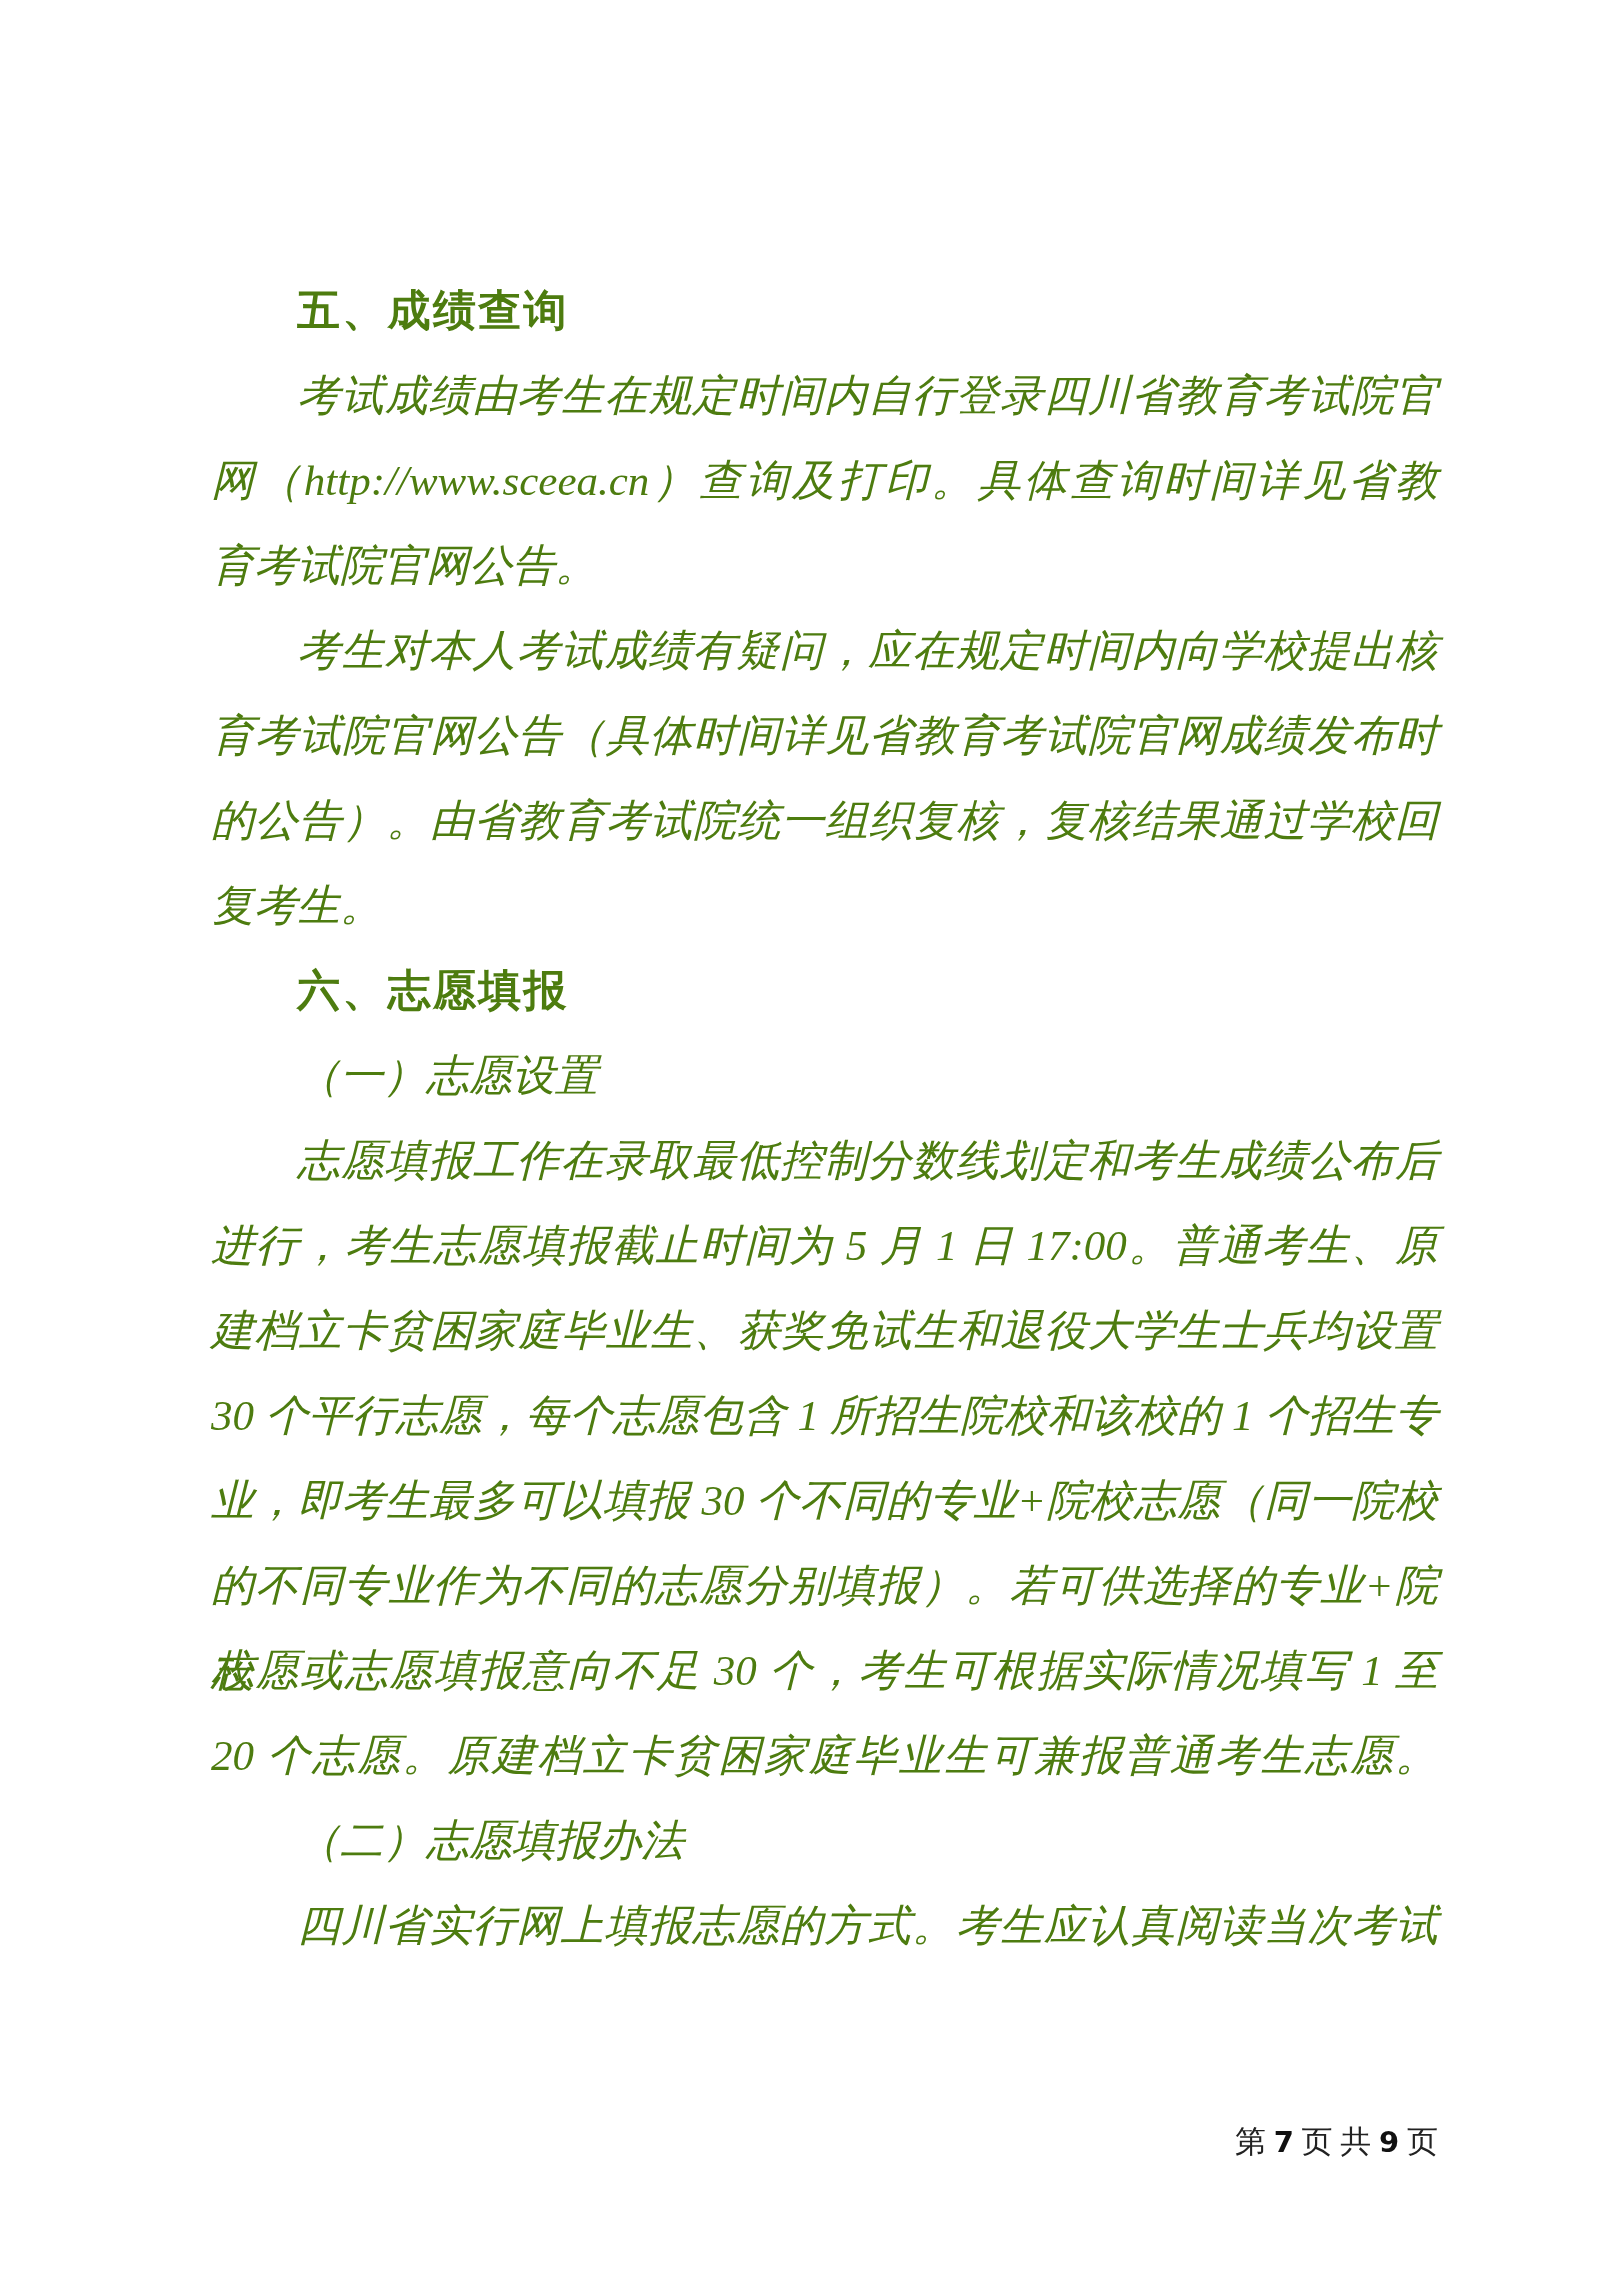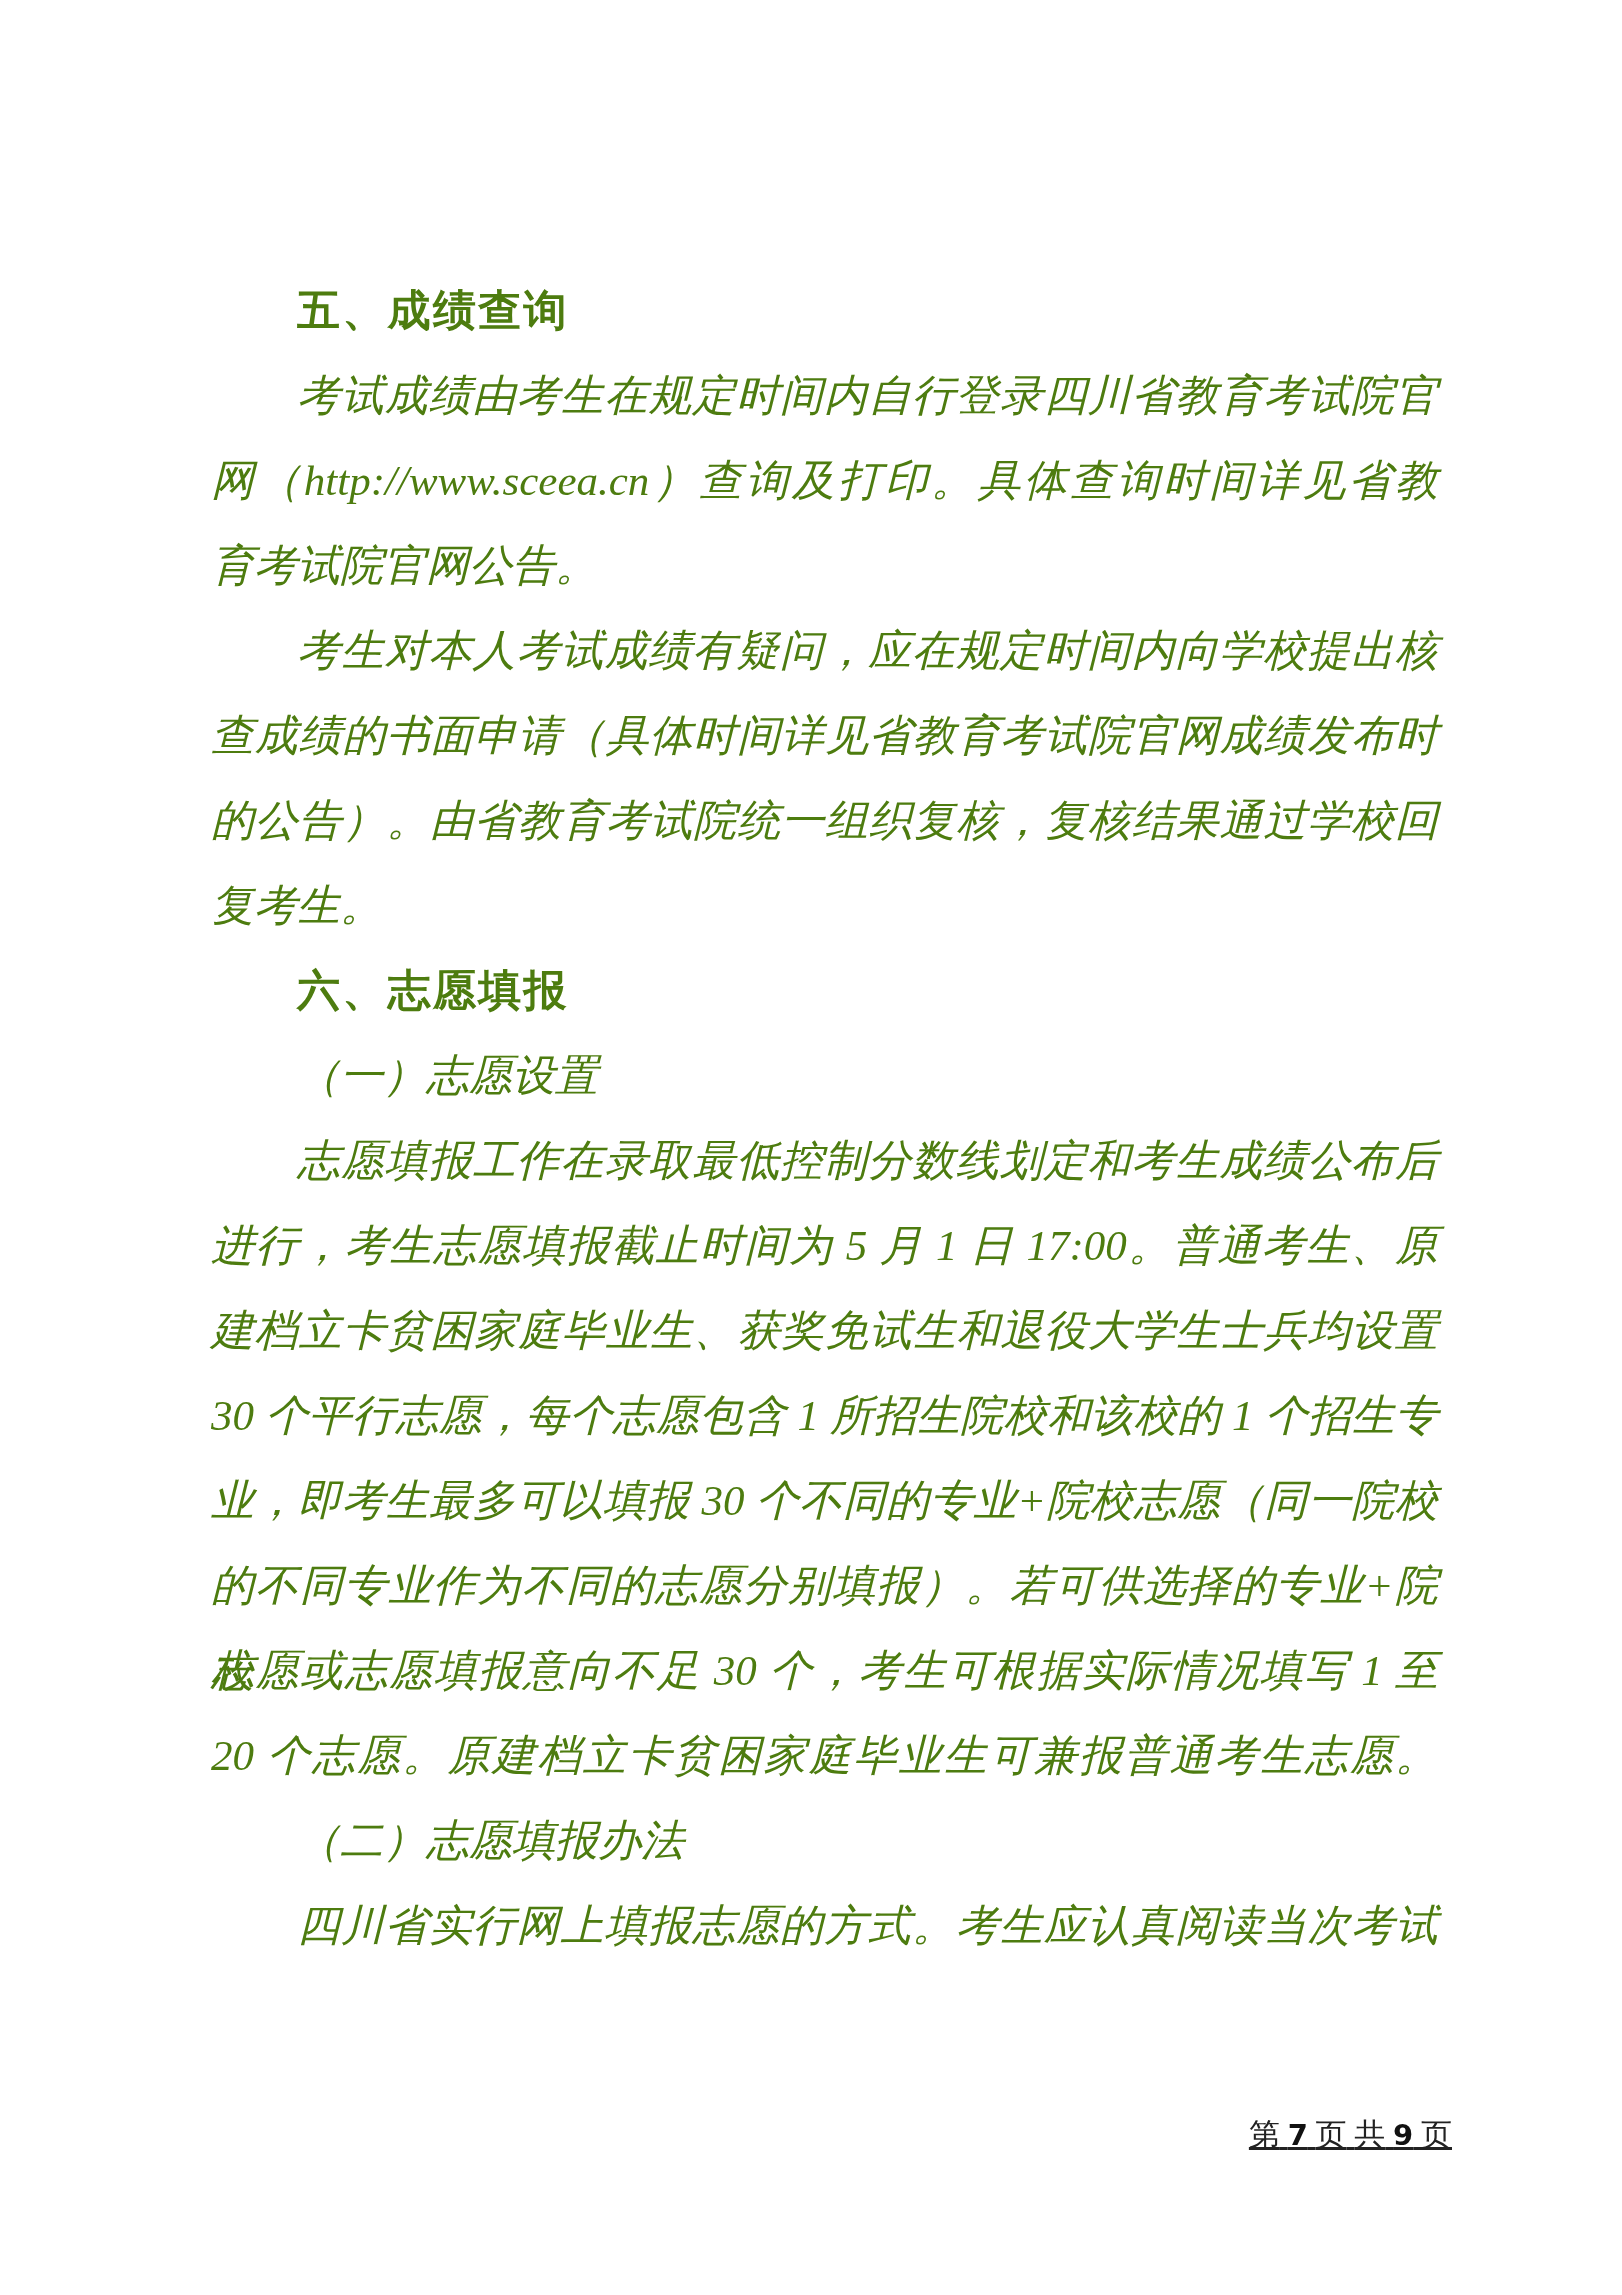--- a/index.html
+++ b/index.html
@@ -29,49 +29,48 @@
   .fill { text-align-last: justify; }
   .ind { text-indent: 86px; }
   .h {
     font-family: "Liberation Sans", "DejaVu Sans", sans-serif;
     font-weight: 700;
     font-style: normal;
     letter-spacing: 2.3px;
   }
   .footer {
     position: absolute;
-    right: 171px;
+    right: 185px;
     top: 2116px;
     height: 38px;
-    line-height: 38px;
+    line-height: 52px;
     font-size: 31px;
     color: #222222;
     font-family: "Liberation Serif", "DejaVu Serif", serif;
     font-style: normal;
     white-space: nowrap;
-    text-decoration: underline;
   }
   .footer .num {
     font-family: "DejaVu Sans", "Liberation Sans", sans-serif;
     font-weight: 700;
     font-size: 29px;
     color: #111111;
   }
 </style>
 </head>
 <body>
 
 <div class="page">
   <div class="content">
     <div class="line h ind">五、成绩查询</div>
     <div class="line ind fill">考试成绩由考生在规定时间内自行登录四川省教育考试院官</div>
     <div class="line fill">网（http://www.sceea.cn）查询及打印。具体查询时间详见省教</div>
     <div class="line">育考试院官网公告。</div>
     <div class="line ind fill">考生对本人考试成绩有疑问，应在规定时间内向学校提出核</div>
-    <div class="line fill">查成绩的书面申请（具体时间详见省教育考试院官网成绩发布时</div>
+    <div class="line fill">育考试院官网公告（具体时间详见省教育考试院官网成绩发布时</div>
     <div class="line fill">的公告）。由省教育考试院统一组织复核，复核结果通过学校回</div>
     <div class="line">复考生。</div>
     <div class="line h ind">六、志愿填报</div>
     <div class="line ind">（一）志愿设置</div>
     <div class="line ind fill">志愿填报工作在录取最低控制分数线划定和考生成绩公布后</div>
     <div class="line fill">进行，考生志愿填报截止时间为 5 月 1 日 17:00。普通考生、原</div>
     <div class="line fill">建档立卡贫困家庭毕业生、获奖免试生和退役大学生士兵均设置</div>
     <div class="line fill">30 个平行志愿，每个志愿包含 1 所招生院校和该校的 1 个招生专</div>
     <div class="line fill">业，即考生最多可以填报 30 个不同的专业+院校志愿（同一院校</div>
     <div class="line fill">的不同专业作为不同的志愿分别填报）。若可供选择的专业+院校</div>

